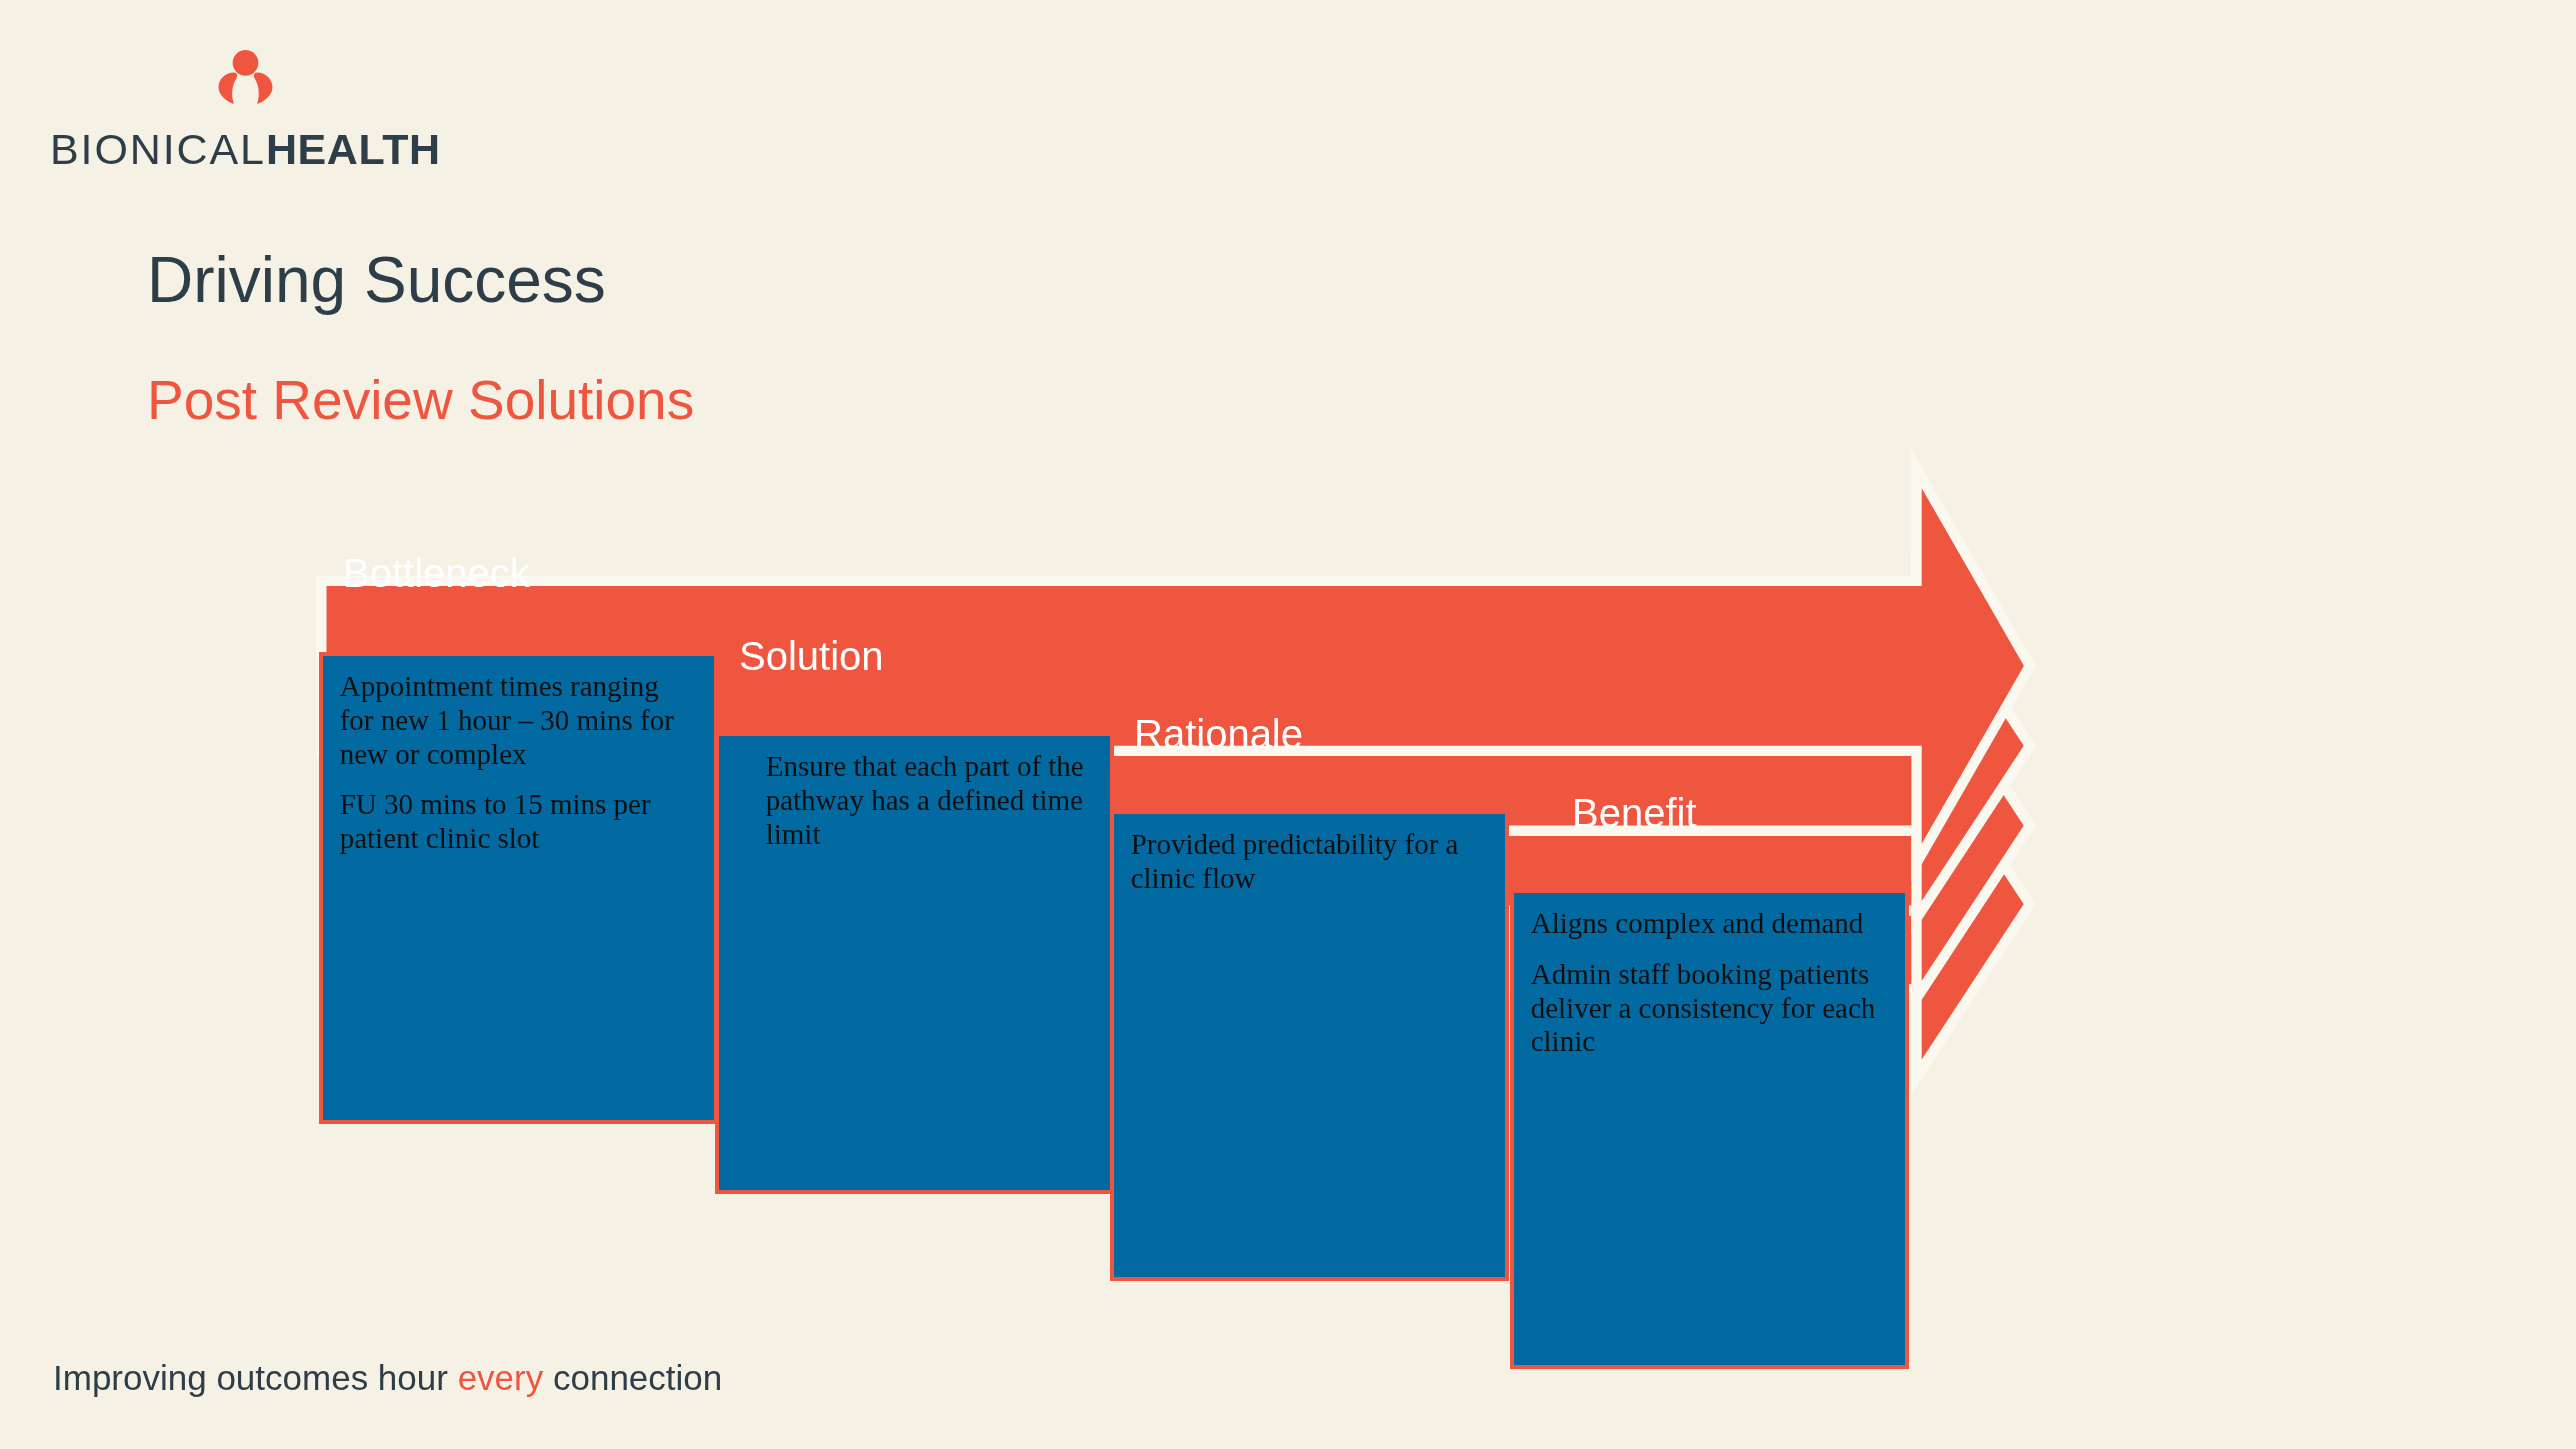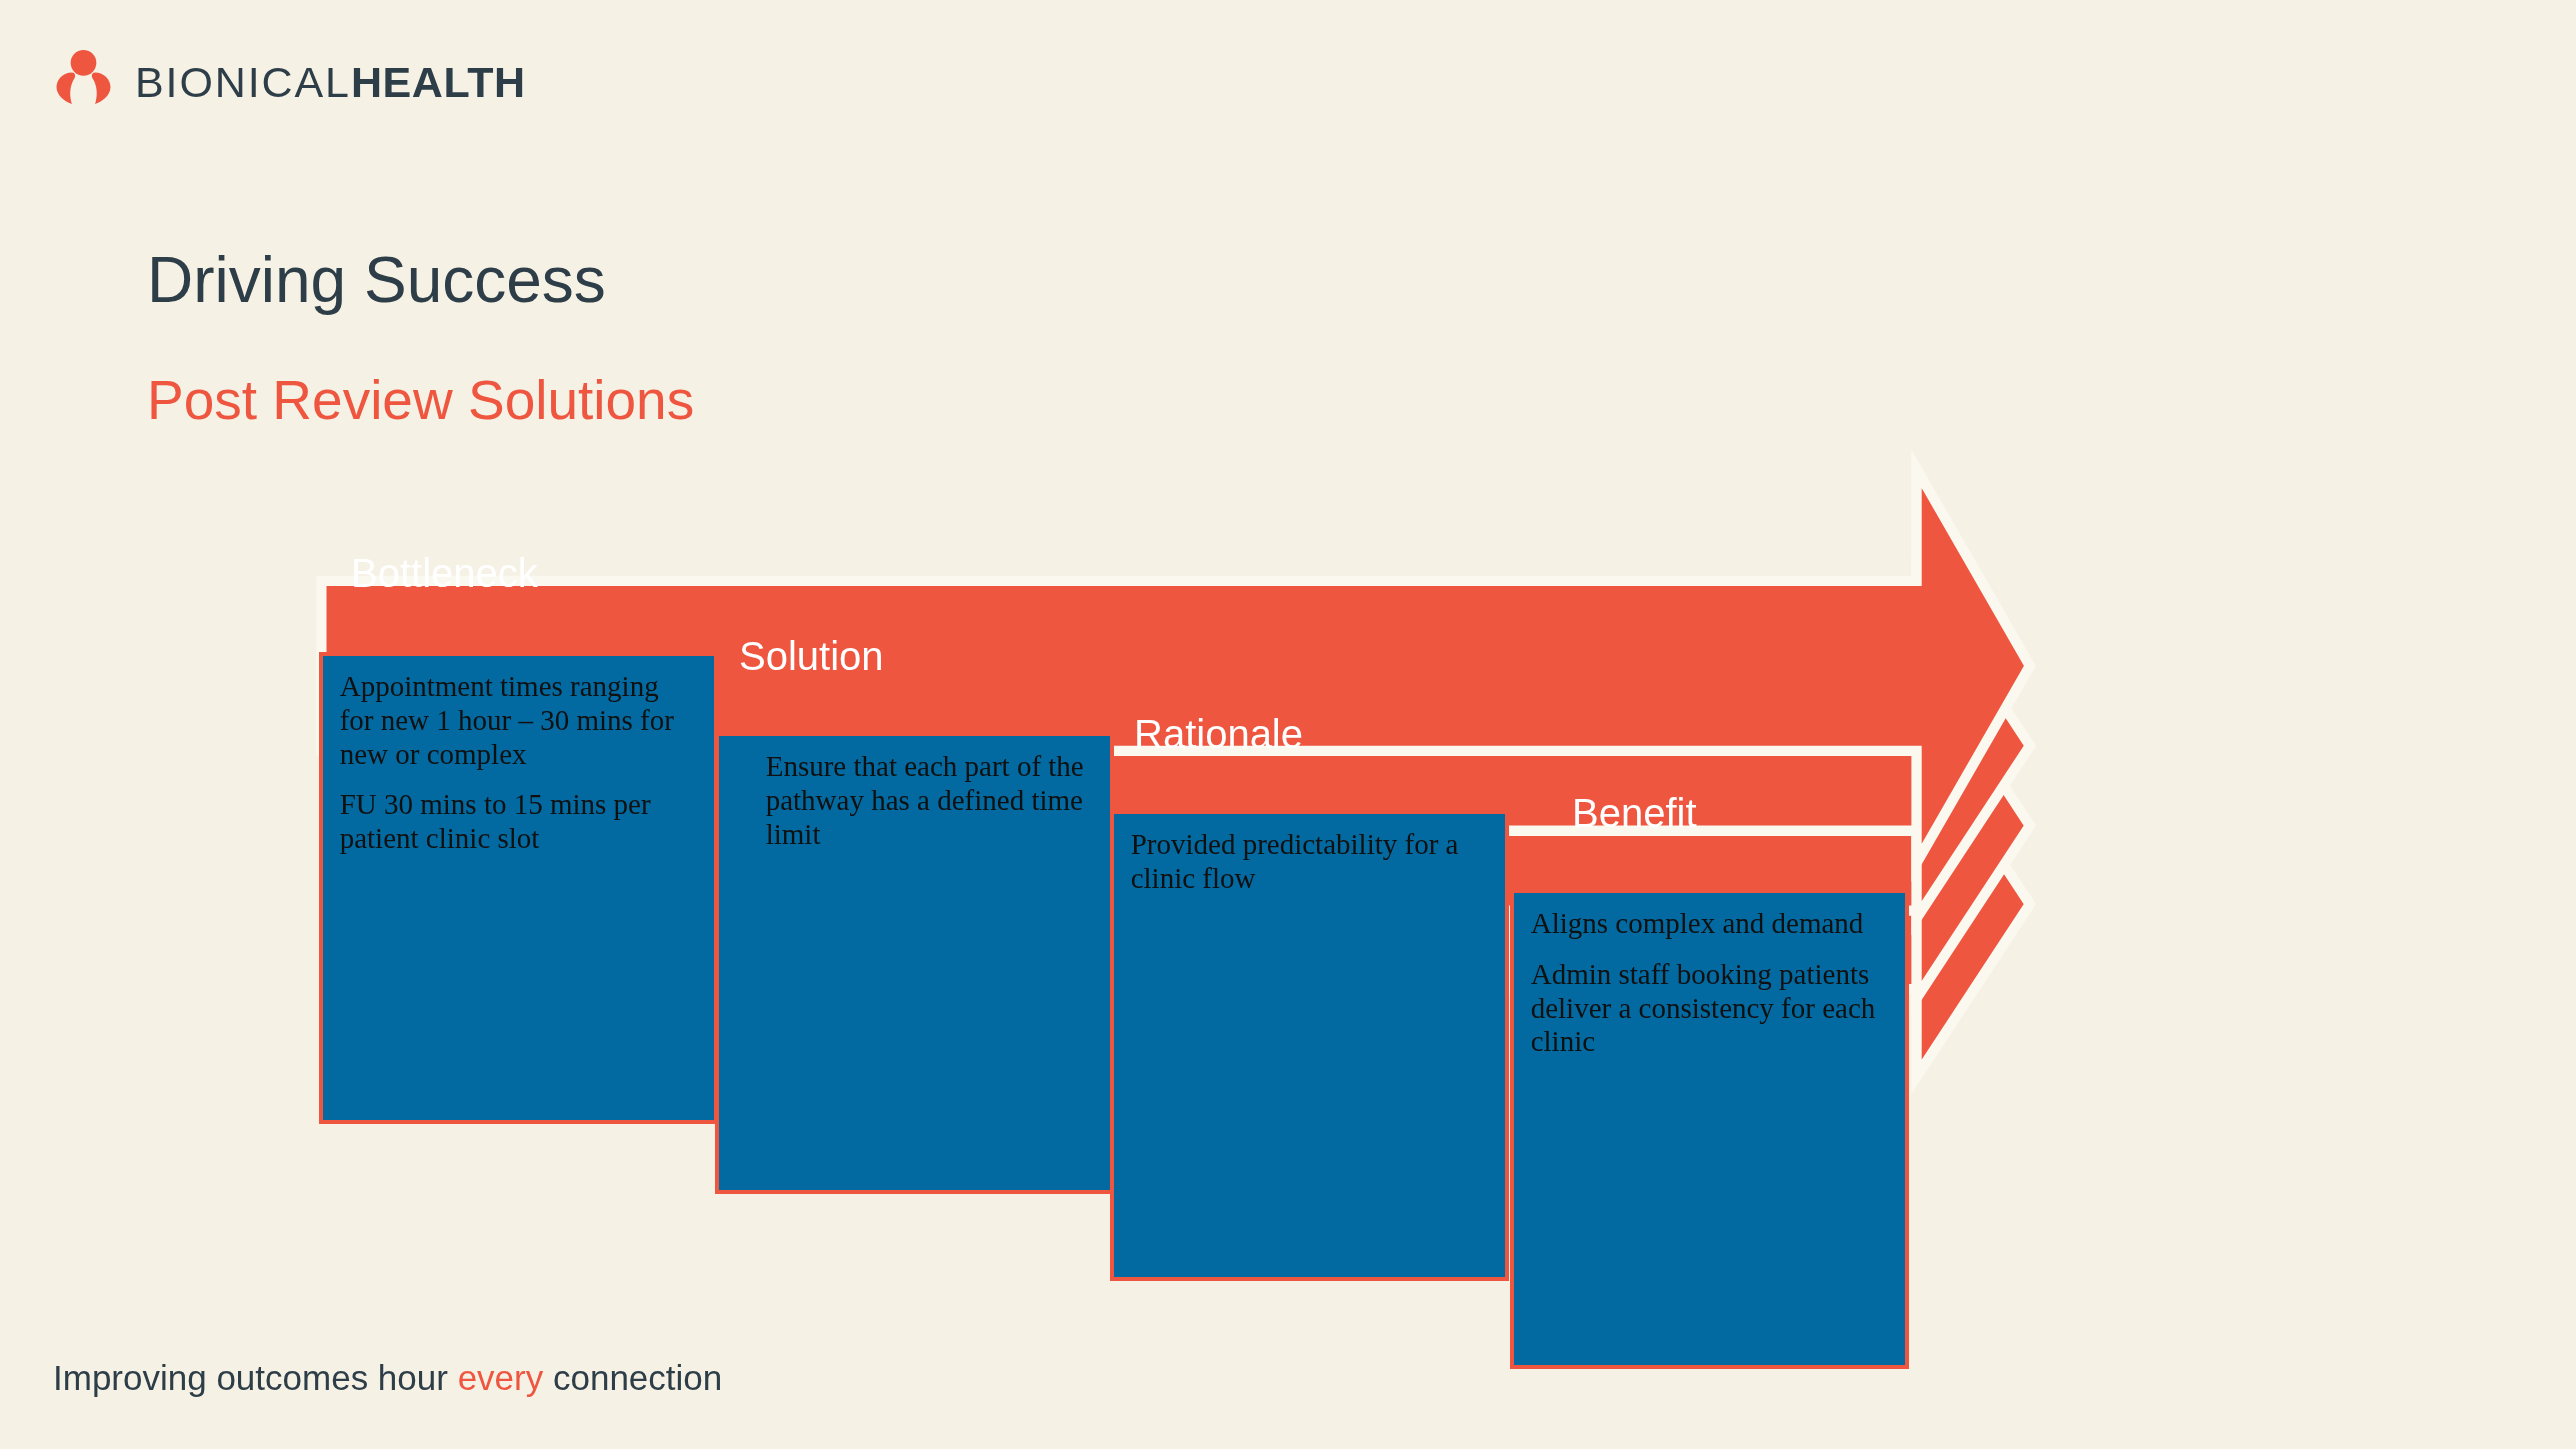--- a/index.html
+++ b/index.html
@@ -9,22 +9,23 @@
     font-family: "Liberation Sans", sans-serif;
     position: relative;
     overflow: hidden;
   }
 
   
   #logo {
     position: absolute;
     left: 50px; top: 50px;
     display: flex;
-    align-items: flex-end;
-    gap: 18px;
+    align-items: center;
+    gap: 24px;
+    flex-direction: column;
   }
   #logo-mark { width: 67px; height: 54px; display: block; }
   #logo-word {
     font-size: 43px;
     letter-spacing: 0.6px;
     white-space: nowrap;
     line-height: 1;
     color: #2e3e48;
   }
   #logo-word .thin   { font-weight: 300; letter-spacing: 1.9px; }
@@ -123,21 +124,21 @@
 
     <g>
       <polygon points="1113,1026 2976,1026 2976,890 3152,1158 2976,1426 2976,1290 1113,1290" fill="#ee5640" stroke="#fbf8f0" stroke-width="16"></polygon>
     </g>
 
     <g>
       <polygon points="499,902 2976,902 2976,728 3152,1034 2976,1340 2976,1166 499,1166" fill="#ee5640" stroke="#fbf8f0" stroke-width="16"></polygon>
     </g>
   </svg>
 
-  <div class="arrow-label" style="left:343px; top:553px;margin-left:8px;">Bottleneck</div>
+  <div class="arrow-label" style="left:343px; top:553px;">Bottleneck</div>
   <div class="arrow-label" style="left:739px; top:636px;">Solution</div>
   <div class="arrow-label" style="left:1134px; top:714px;">Rationale</div>
   <div class="arrow-label" style="left:1572px; top:793px;">Benefit</div>
 </div>
 
 <div class="card" style="left:319px; top:652px; width:399px; height:472px;">
   <div class="card-body">
     <p>Appointment times ranging for new 1 hour – 30 mins for new or complex</p>
     <p>FU 30 mins to 15 mins per patient clinic slot</p>
   </div>

